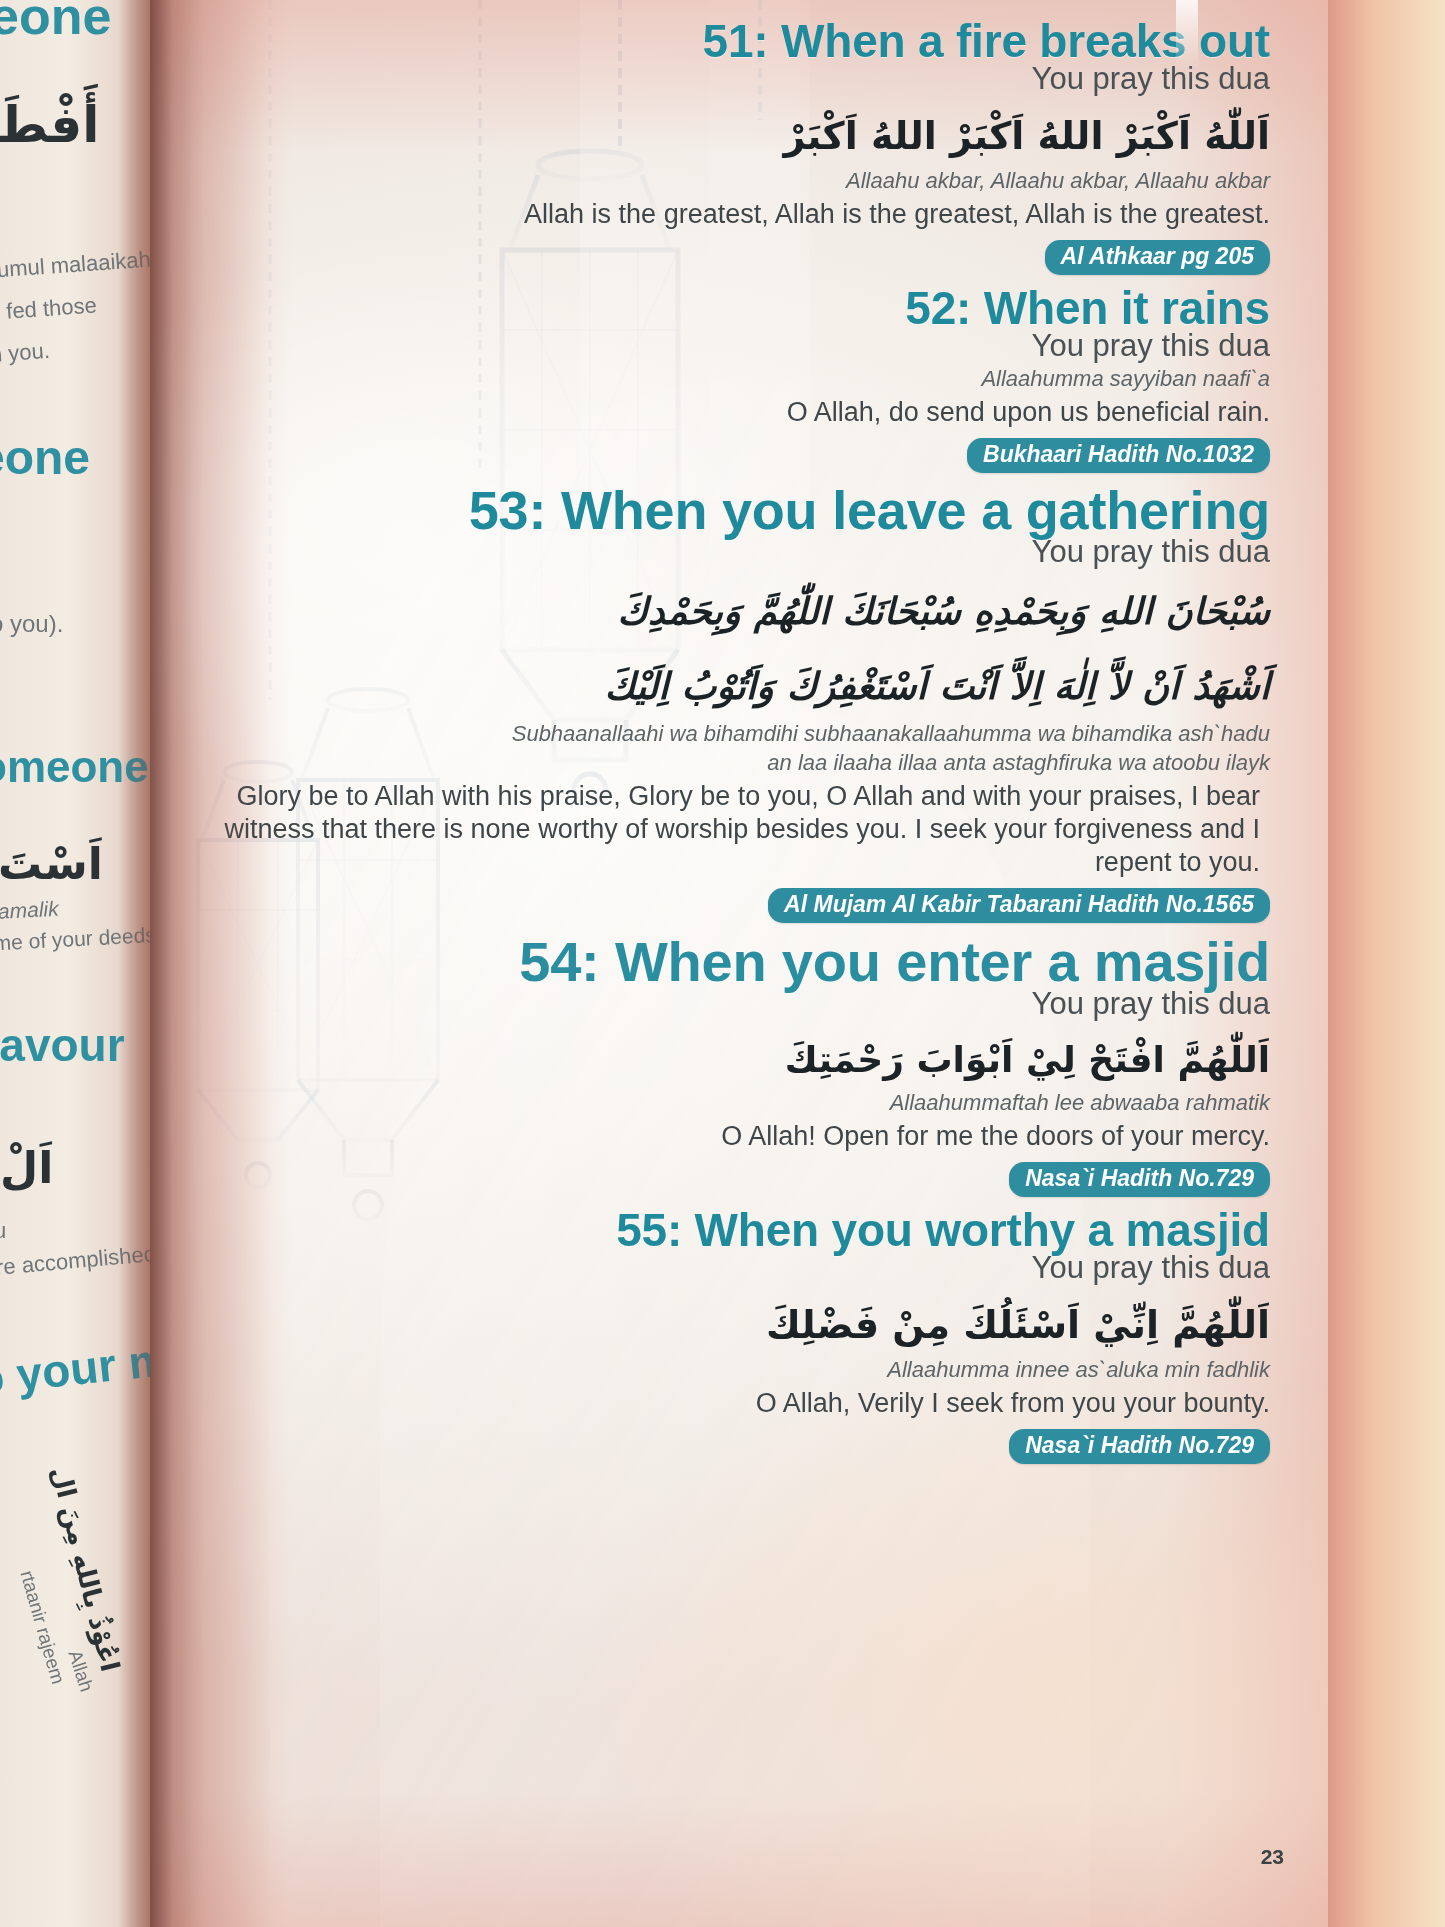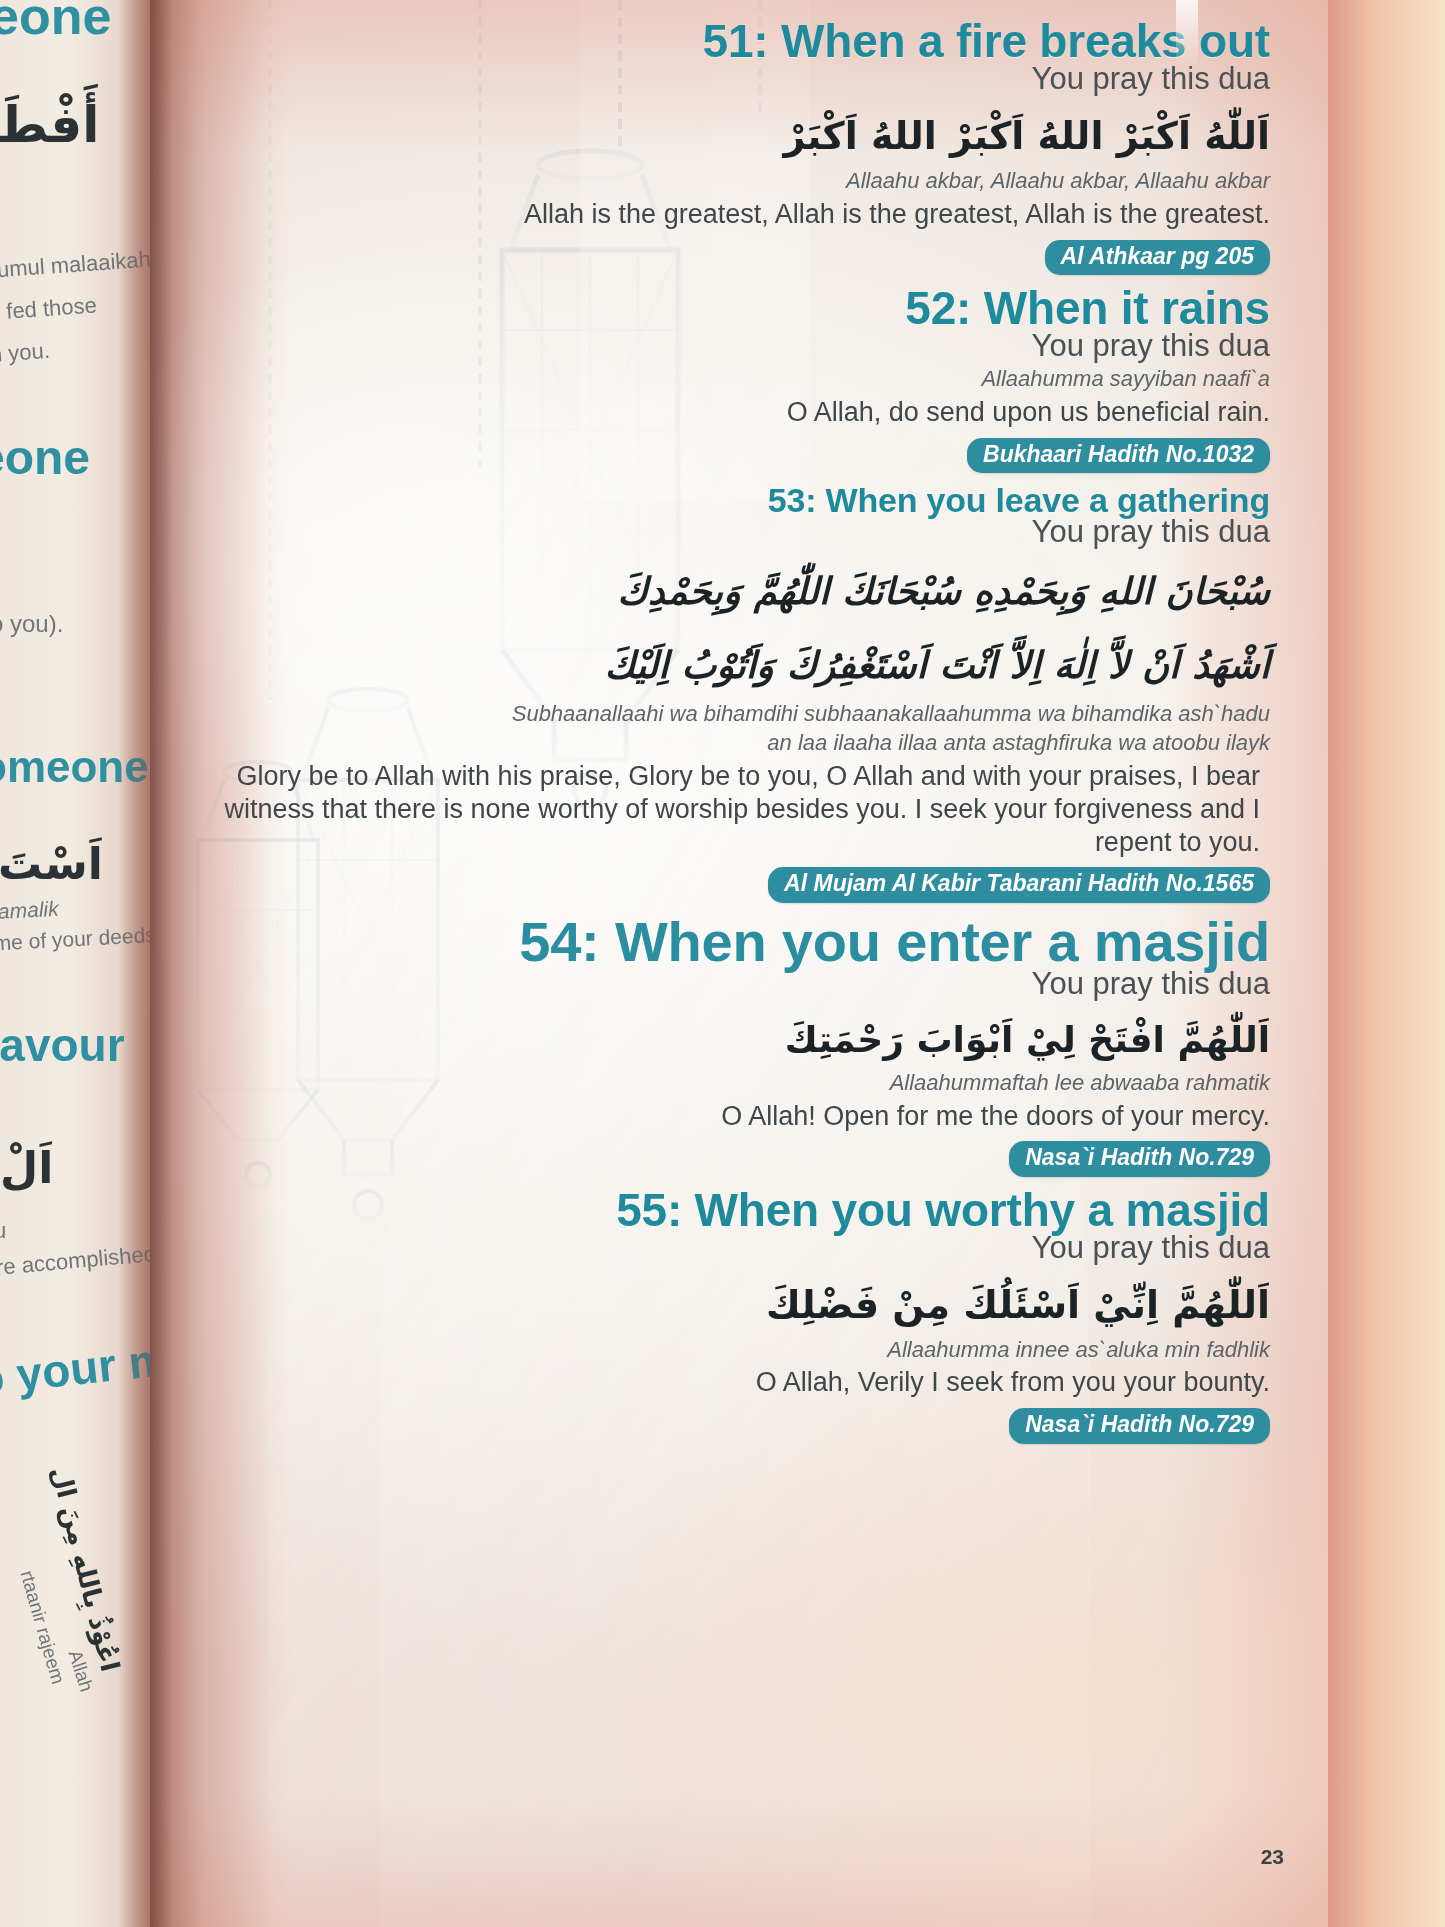--- a/index.html
+++ b/index.html
@@ -85,21 +85,21 @@
 
   .heading {
     color: #1f8a9c;
     font-weight: bold;
     letter-spacing: -0.2px;
     line-height: 1.02;
     text-shadow: 0 1px 0 rgba(255,255,255,.5);
   }
   .h-51 { font-size: 46px; }
   .h-52 { font-size: 46px; }
-  .h-53 { font-size: 34px; }
+  .h-53 { font-size: 54px; }
   .h-54 { font-size: 56px; color:#2b8ea0; }
   .h-55 { font-size: 46px; }
 
   .prompt {
     font-size: 31px;
     color: #4a5154;
     margin-top: -4px;
     font-weight: 400;
   }
 

